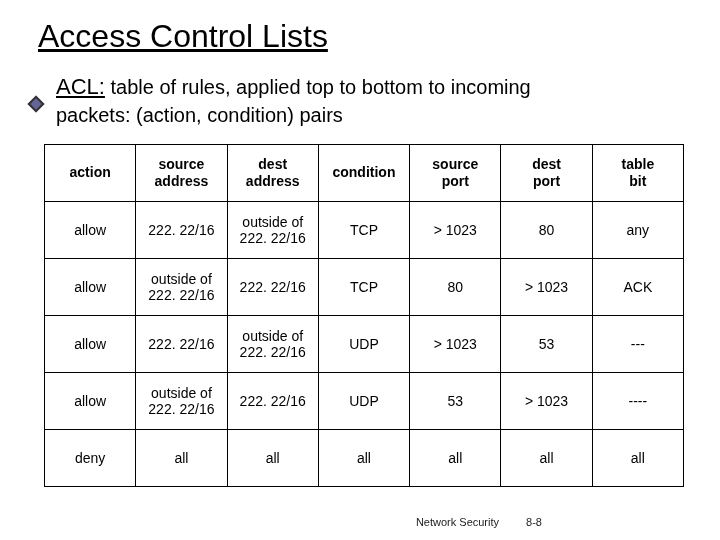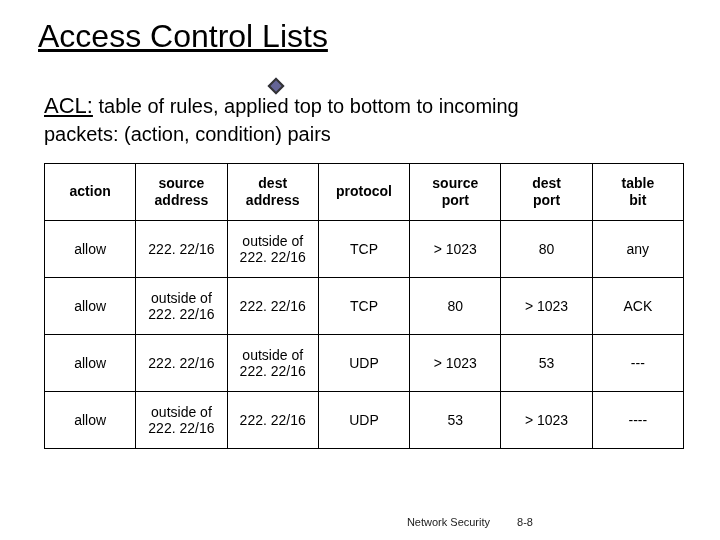--- a/index.html
+++ b/index.html
@@ -23,21 +23,20 @@
     text-decoration: underline;
     margin: 0 0 18px -6px;
     font-weight: normal;
   }
   .bullet-row {
     display: flex;
     align-items: center;
     margin-bottom: 16px;
     font-size: 20px;
     line-height: 1.3;
-    flex-direction: column;
   }
   .diamond {
     width: 12px;
     height: 12px;
     min-width: 12px;
     transform: rotate(45deg);
     border: 2px solid #333;
     background: #646496;
     margin: 7px 14px 0 -14px;
     box-sizing: border-box;
@@ -61,21 +60,21 @@
     padding: 8px 4px;
     height: 40px;
   }
   table.acl-table th {
     font-weight: bold;
     line-height: 1.2;
   }
   .footer {
     position: absolute;
     bottom: 12px;
-    right: 35px;
+    right: 26px;
     font-family: Helvetica, Arial, sans-serif;
     font-size: 11px;
     color: #222;
     margin-left: 47px;
   }
   .footer .pageno {
     margin-left: 24px;
   }
   .data-cell { white-space: pre-line; line-height: 1.15; }
 </style>
@@ -93,21 +92,21 @@
   </div>
 
   <table class="acl-table">
     <thead>
       <tr>
         <th class="data-cell">action</th>
         <th class="data-cell">source
 address</th>
         <th class="data-cell">dest
 address</th>
-        <th class="data-cell">protocol</th>
+        <th class="data-cell">condition</th>
         <th class="data-cell">source
 port</th>
         <th class="data-cell">dest
 port</th>
         <th class="data-cell">table
 bit</th>
       </tr>
     </thead>
     <tbody>
       <tr>
@@ -143,20 +142,29 @@
       <tr>
         <td class="data-cell">allow</td>
         <td class="data-cell">outside of
 222. 22/16</td>
         <td class="data-cell">222. 22/16</td>
         <td class="data-cell">UDP</td>
         <td class="data-cell">53</td>
         <td class="data-cell">&gt; 1023</td>
         <td class="data-cell">----</td>
       </tr>
+      <tr>
+        <td class="data-cell">deny</td>
+        <td class="data-cell">all</td>
+        <td class="data-cell">all</td>
+        <td class="data-cell">all</td>
+        <td class="data-cell">all</td>
+        <td class="data-cell">all</td>
+        <td class="data-cell">all</td>
+      </tr>
     </tbody>
   </table>
 
   <div class="footer">
     <span>Network Security</span>
     <span class="pageno">8-8</span>
   </div>
 </div>
 
 </body></html>

